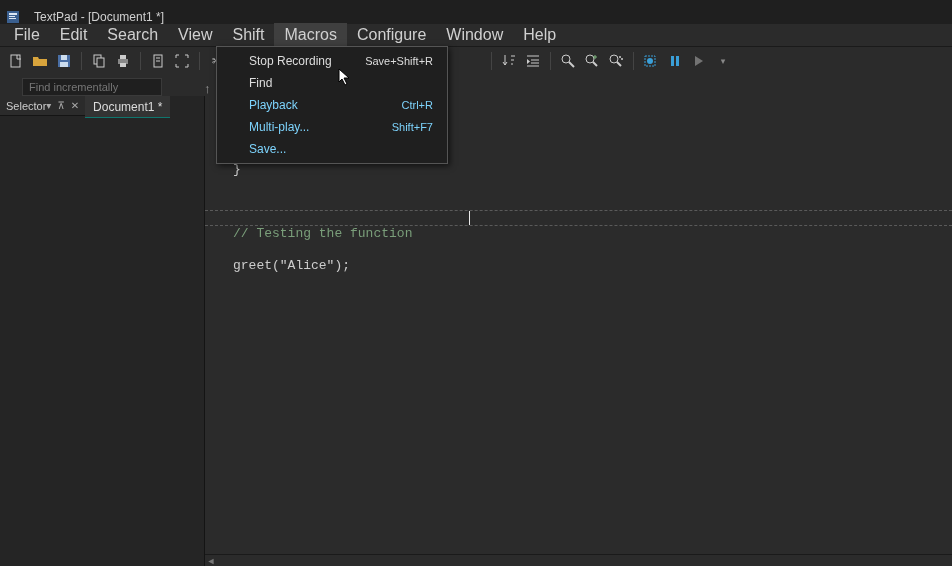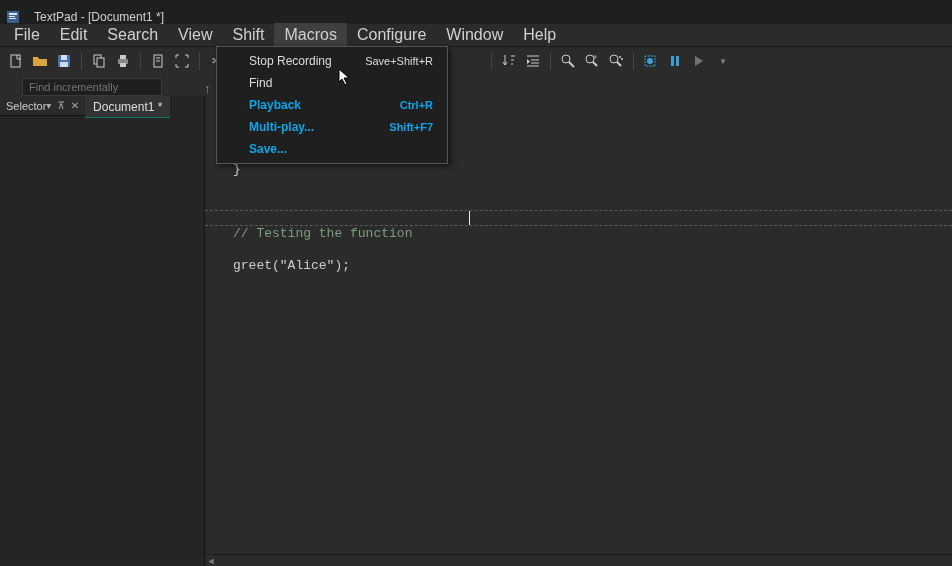--- a/index.html
+++ b/index.html
@@ -148,21 +148,21 @@
   }
   .dd-item {
     display: flex;
     align-items: center;
     justify-content: space-between;
     height: 22px;
     padding: 0 14px 0 32px;
     font-size: 12px;
     color: #ddd;
   }
-  .dd-item.disabled { color: #0ea5e9; font-weight: bold; }
+  .dd-item.disabled { color: #7dd3fc; }
   .dd-shortcut { color: inherit; font-size: 11px; }
   .cursor-arrow {
     position: absolute;
     pointer-events: none;
     font-size: 14px;
     color: #fff;
     text-shadow: 1px 1px 0 #000, -1px -1px 0 #000, 1px -1px 0 #000, -1px 1px 0 #000;
     z-index: 200;
   }
   svg { display:block; }

